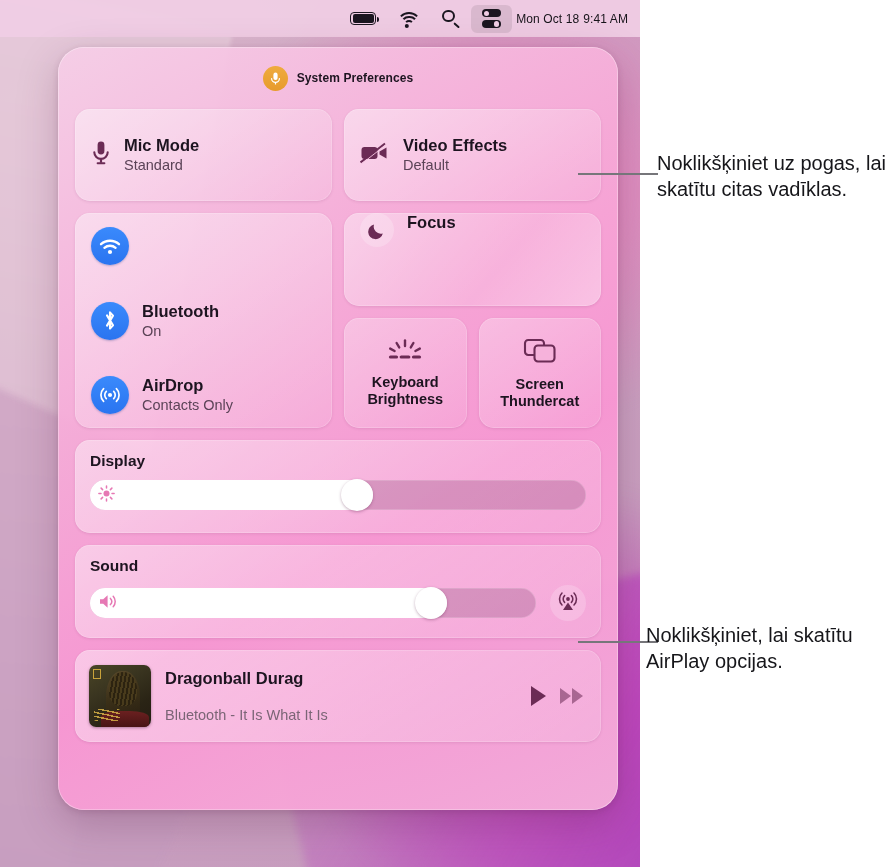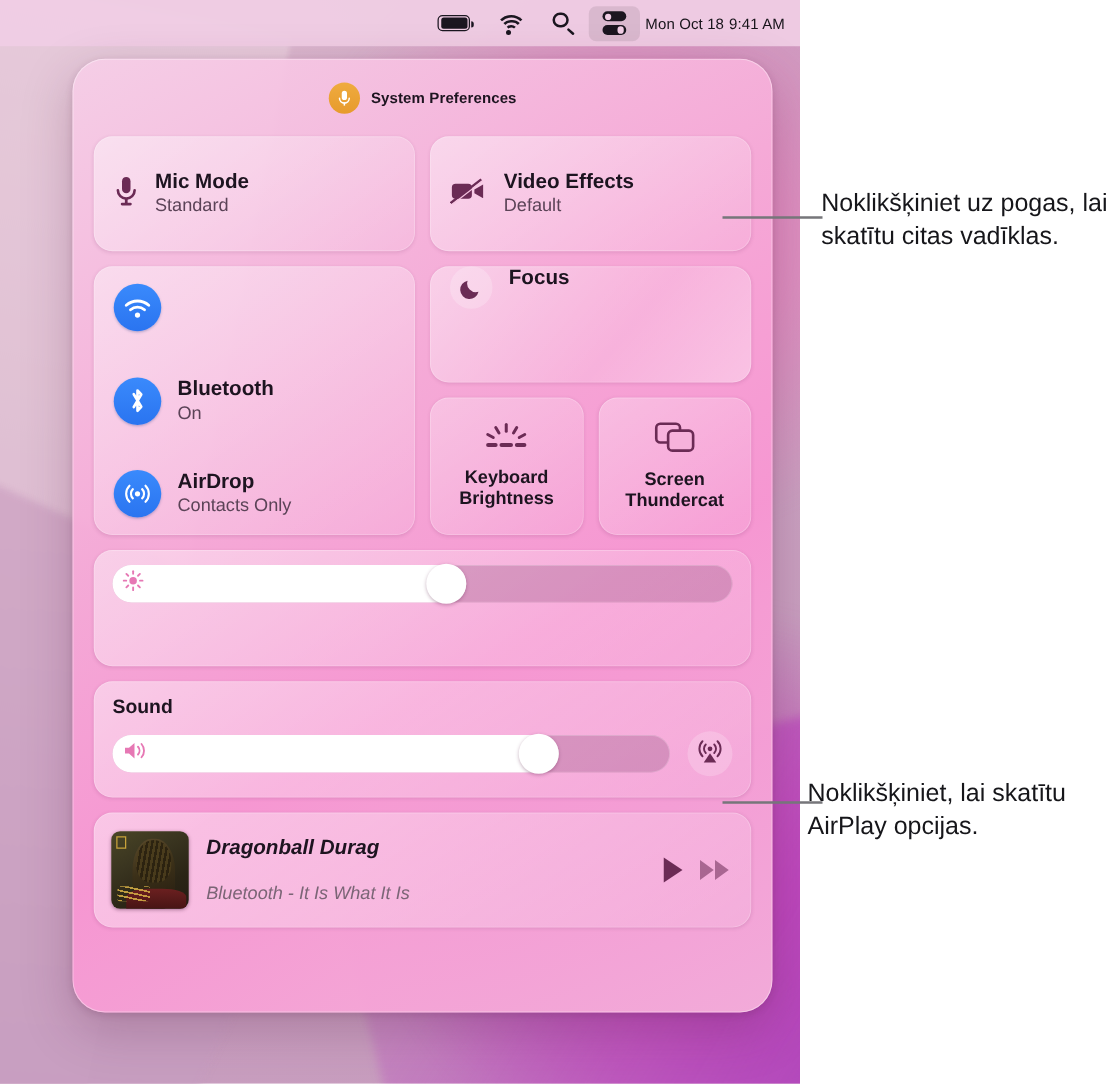--- a/index.html
+++ b/index.html
@@ -168,21 +168,21 @@
   }
   .art .fig{position:absolute;left:17px;top:6px;width:34px;height:56px;border-radius:45% 45% 30% 30%;
     background:linear-gradient(160deg,#5a4a2c 0%, #3b3018 45%, #241b10 100%);filter:blur(.4px);}
   .art .hair{position:absolute;left:20px;top:7px;width:28px;height:34px;border-radius:50% 50% 40% 40%;
     background:repeating-linear-gradient(100deg,#2a210f 0px,#2a210f 2px,#4a3c1c 2px,#4a3c1c 4px);opacity:.92;}
   .art .shoulder{position:absolute;left:12px;bottom:0;width:48px;height:16px;background:linear-gradient(180deg,#6b2020,#471414);border-radius:40% 40% 0 0;}
   .art .emblem{position:absolute;left:4px;top:4px;width:8px;height:10px;border:1px solid #c8a23a;box-sizing:border-box;}
   .art .sig{position:absolute;left:5px;bottom:6px;width:26px;height:12px;
     background:repeating-linear-gradient(12deg, rgba(214,176,70,.95) 0px, rgba(214,176,70,.95) 1.4px, transparent 1.4px, transparent 4px);
     opacity:.9;border-radius:2px;}
-  .music-text{flex:1;display:flex;flex-direction:column;gap:19px;min-width:0;font-style:italic;}
+  .music-text{flex:1;display:flex;flex-direction:column;gap:19px;min-width:0;}
   .m-title{font-size:16.5px;font-weight:700;color:#1d1420;line-height:1.15;}
   .m-sub{font-size:14.5px;color:#7b6576;line-height:1.15;}
   .m-ctrls{display:flex;align-items:center;gap:14px;}
   .play-tri{width:0;height:0;border-left:15px solid #6b2b55;border-top:10px solid transparent;border-bottom:10px solid transparent;}
   .ff{display:flex;gap:1px;opacity:.55;}
   .ff i{width:0;height:0;border-left:11px solid #6b2b55;border-top:8px solid transparent;border-bottom:8px solid transparent;display:block;}
 
   
   .callout{position:absolute;font-size:20px;line-height:1.32;color:#16161a;font-weight:400;}
   .c1{left:657px;top:150px;width:232px;}
@@ -369,20 +369,21 @@
             <span class="mini-label">
               <span>Screen</span><br>
               <span>Thundercat</span>
             </span>
           </div>
         </div>
       </div>
     </div>
 
     <div class="tile slider-tile">
+      <div class="slider-head">Display</div>
       <div class="slider-line">
         <div class="track">
           <div class="fill" id="display-fill" style="width: 282.72px;">
             <span>
               <svg width="17" height="17" viewBox="0 0 17 17">
                 <circle cx="8.5" cy="8.5" r="3.0" fill="#e678b4"></circle>
                 <g stroke="#e678b4" stroke-width="1.5" stroke-linecap="round">
                   <line x1="8.5" y1="0.9" x2="8.5" y2="3.0"></line>
                   <line x1="8.5" y1="14.0" x2="8.5" y2="16.1"></line>
                   <line x1="0.9" y1="8.5" x2="3.0" y2="8.5"></line>

